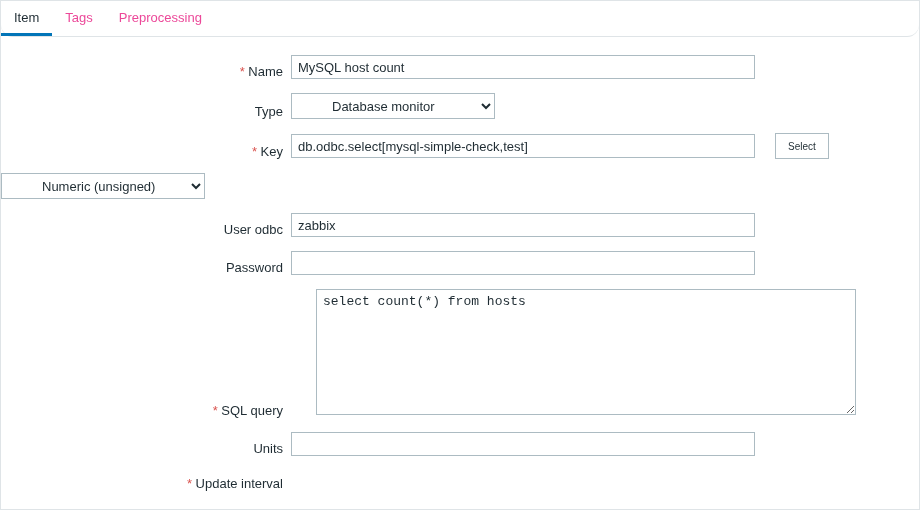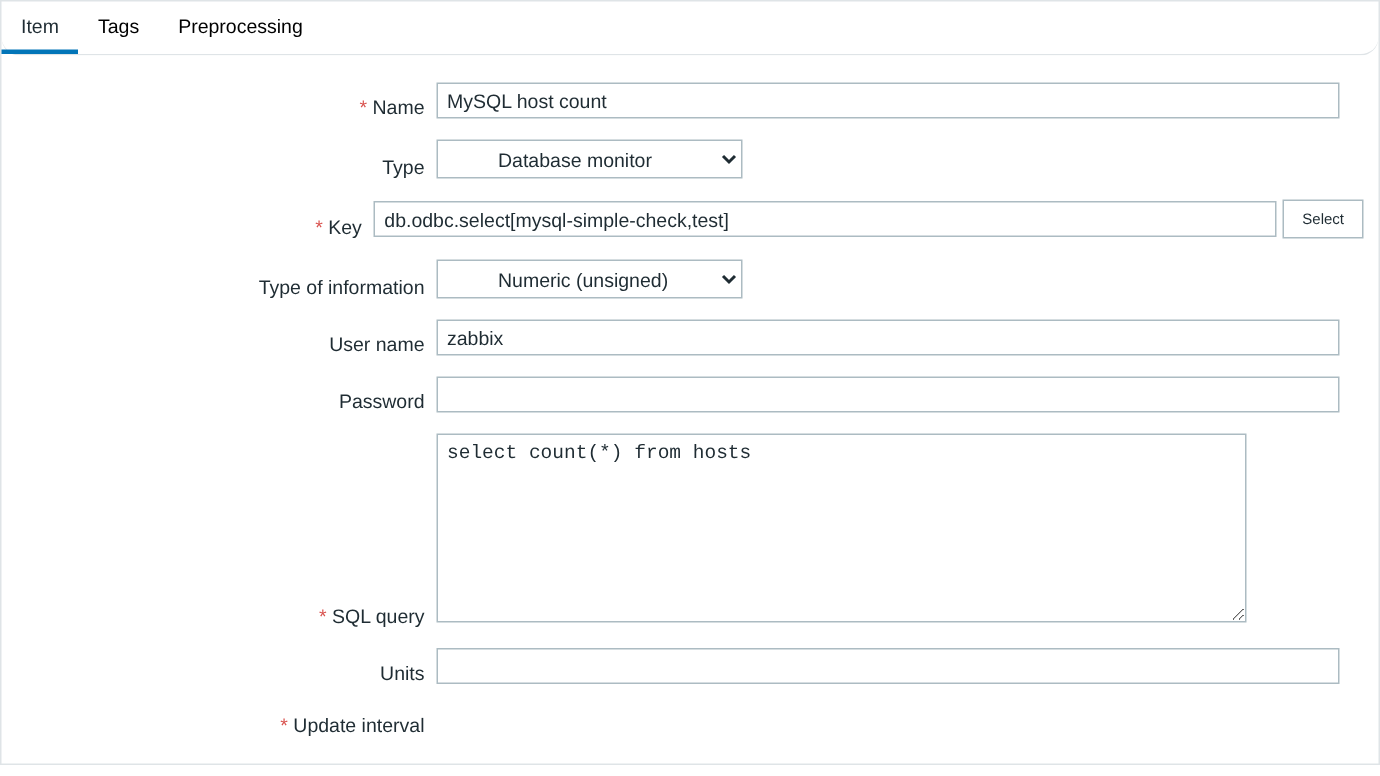--- a/index.html
+++ b/index.html
@@ -18,21 +18,21 @@
     width: 920px;
   }
   .tabs {
     display: flex;
     border-bottom: 1px solid #dfe4e7;
     padding-left: 0;
     border-radius: 12px;
   }
   .tab {
     padding: 9px 13px 8px;
-    color: #000000;
+    color: #ec4899;
     cursor: pointer;
     border-bottom: 3px solid transparent;
   }
   .tab.active {
     color: #1f2c33;
     border-bottom: 3px solid #0275b8;
   }
   .form {
     padding: 18px 10px 18px 0;
   }
@@ -59,32 +59,33 @@
     font-family: inherit;
     font-size: 13px;
     border: 1px solid #acbbc2;
     padding: 4px 6px;
     background: #fff;
     color: #1f2c33;
   }
   input[type=text], input[type=password] {
     height: 24px;
   }
-  .w-wide { width: 602px; }
+  .w-wide { width: 464px; }
   .w-sel { width: 204px; height: 26px; }
   .w-short { width: 174px; }
   textarea {
     width: 540px;
     height: 126px;
     font-family: Consolas, "Courier New", monospace;
     resize: both;
+    margin-left: 25px;
   }
   .key-row {
     display: flex;
-    gap: 4px;
+    gap: 20px;
     align-items: center;
   }
   .btn {
     height: 26px;
     padding: 0 12px;
     border: 1px solid #acbbc2;
     background: #fff;
     color: #1f2c33;
     cursor: pointer;
     font-size: 10px;
@@ -124,30 +125,29 @@
 
     <div class="row">
       <div class="label req">Key</div>
       <div class="field key-row">
         <input type="text" class="w-wide" value="db.odbc.select[mysql-simple-check,test]" style="">
         <button class="btn">Select</button>
       </div>
     </div>
 
     <div class="row">
-      <div class="label">Type of information</div>
       <div class="field">
         <select class="w-sel">
           <option>Numeric (unsigned)</option>
         </select>
       </div>
     </div>
 
     <div class="row">
-      <div class="label">User name</div>
+      <div class="label">User odbc</div>
       <div class="field">
         <input type="text" class="w-wide" value="zabbix" style="">
       </div>
     </div>
 
     <div class="row">
       <div class="label">Password</div>
       <div class="field">
         <input type="password" class="w-wide" value="" style="">
       </div>

